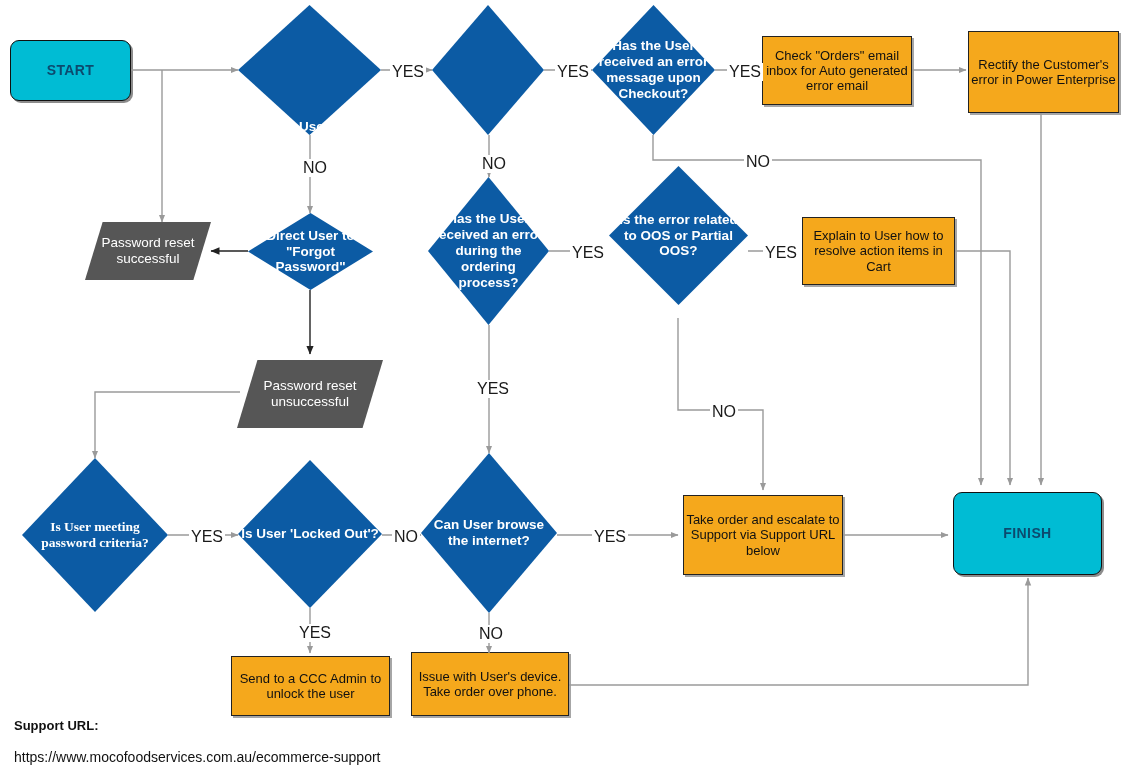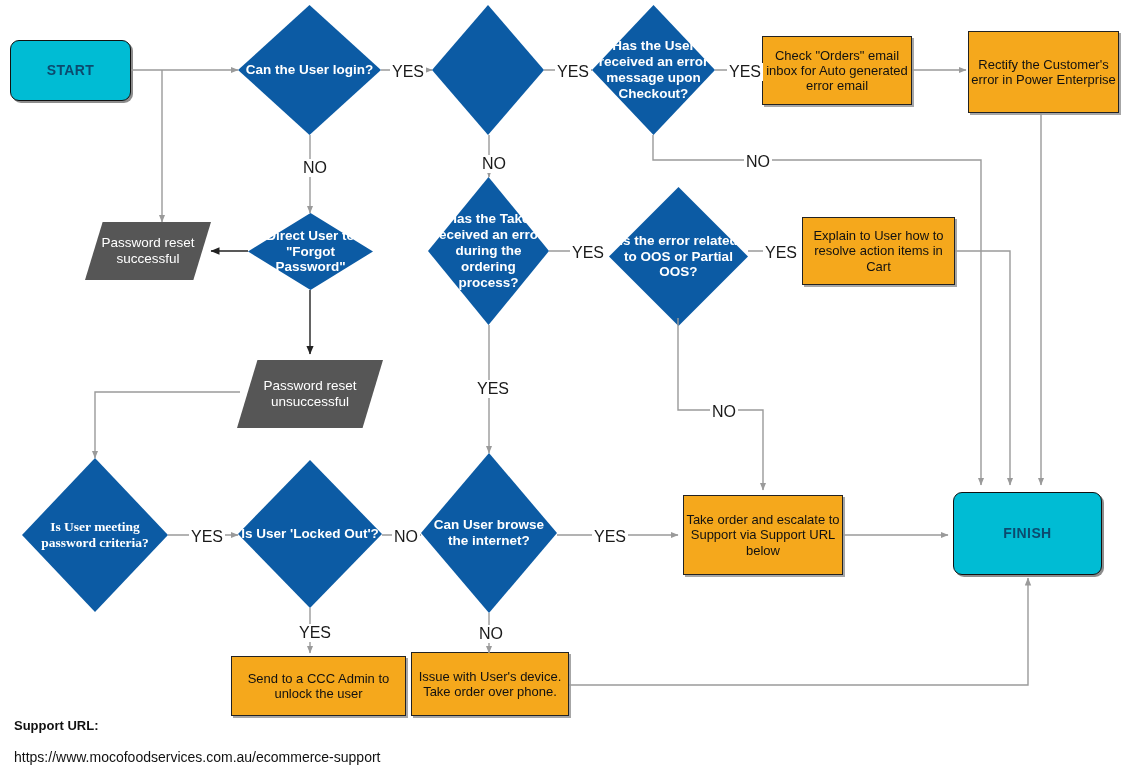--- a/index.html
+++ b/index.html
@@ -108,21 +108,21 @@
       <path d="M843,535 H948" marker-end="url(#ah)"></path>
 
       <path d="M569,685 H1028 V578" marker-end="url(#ah)"></path>
     </g>
   </svg>
 
   <div class="node term" style="left:10px;top:40px;width:121px;height:61px;">
     <span class="txt">START</span>
   </div>
 
-  <div class="node diamond" style="left:238px;top:5px;width:143px;height:130px;">
+  <div class="node diamond" style="left:238px;top:5px;width:143px;height:130px;align-items:flex-end;">
     <span class="dshape"></span>
     <span class="txt">Can the User login?</span>
   </div>
 
   <div class="node diamond" style="left:432px;top:5px;width:112px;height:130px;">
     <span class="dshape"></span>
   </div>
 
   <div class="node diamond" style="left:592px;top:5px;width:123px;height:130px;">
     <span class="dshape"></span>
@@ -142,24 +142,24 @@
     <span class="txt">Rectify the Customer's error in Power Enterprise</span>
   </div>
 
   <div class="node diamond" style="left:248px;top:213px;width:125px;height:77px;">
     <span class="dshape"></span>
     <span class="txt">Direct User to "Forgot Password"</span>
   </div>
 
   <div class="node diamond" style="left:428px;top:177px;width:121px;height:148px;">
     <span class="dshape"></span>
-    <span class="txt">Has the Take received an error during the ordering process?</span>
-  </div>
-
-  <div class="node diamond" style="left:609px;top:187px;width:139px;height:139px;">
+    <span class="txt">Has the User received an error during the ordering process?</span>
+  </div>
+
+  <div class="node diamond" style="left:609px;top:166px;width:139px;height:139px;">
     <span class="dshape"></span>
     <span class="txt">Is the error related to OOS or Partial OOS?</span>
   </div>
 
   <div class="node proc" style="left:802px;top:217px;width:153px;height:68px;">
     <span class="txt">Explain to User how to resolve action items in Cart</span>
   </div>
 
   <div class="node data" style="left:237px;top:360px;width:146px;height:68px;">
     <span class="pshape"></span>
@@ -182,21 +182,21 @@
   </div>
 
   <div class="node term" style="left:953px;top:492px;width:149px;height:83px;">
     <span class="txt">FINISH</span>
   </div>
 
   <div class="node proc" style="left:683px;top:495px;width:160px;height:80px;">
     <span class="txt">Take order and escalate to Support via Support URL below</span>
   </div>
 
-  <div class="node proc" style="left:231px;top:656px;width:175px;height:60px;">
+  <div class="node proc" style="left:231px;top:656px;width:159px;height:60px;">
     <span class="txt">Send to a CCC Admin to unlock the user</span>
   </div>
 
   <div class="node proc" style="left:411px;top:652px;width:158px;height:64px;">
     <span class="txt">Issue with User's device.
 Take order over phone.</span>
   </div>
 
   <span class="elabel" style="left:390px;top:63px;">YES</span>
   <span class="elabel" style="left:301px;top:159px;">NO</span>

